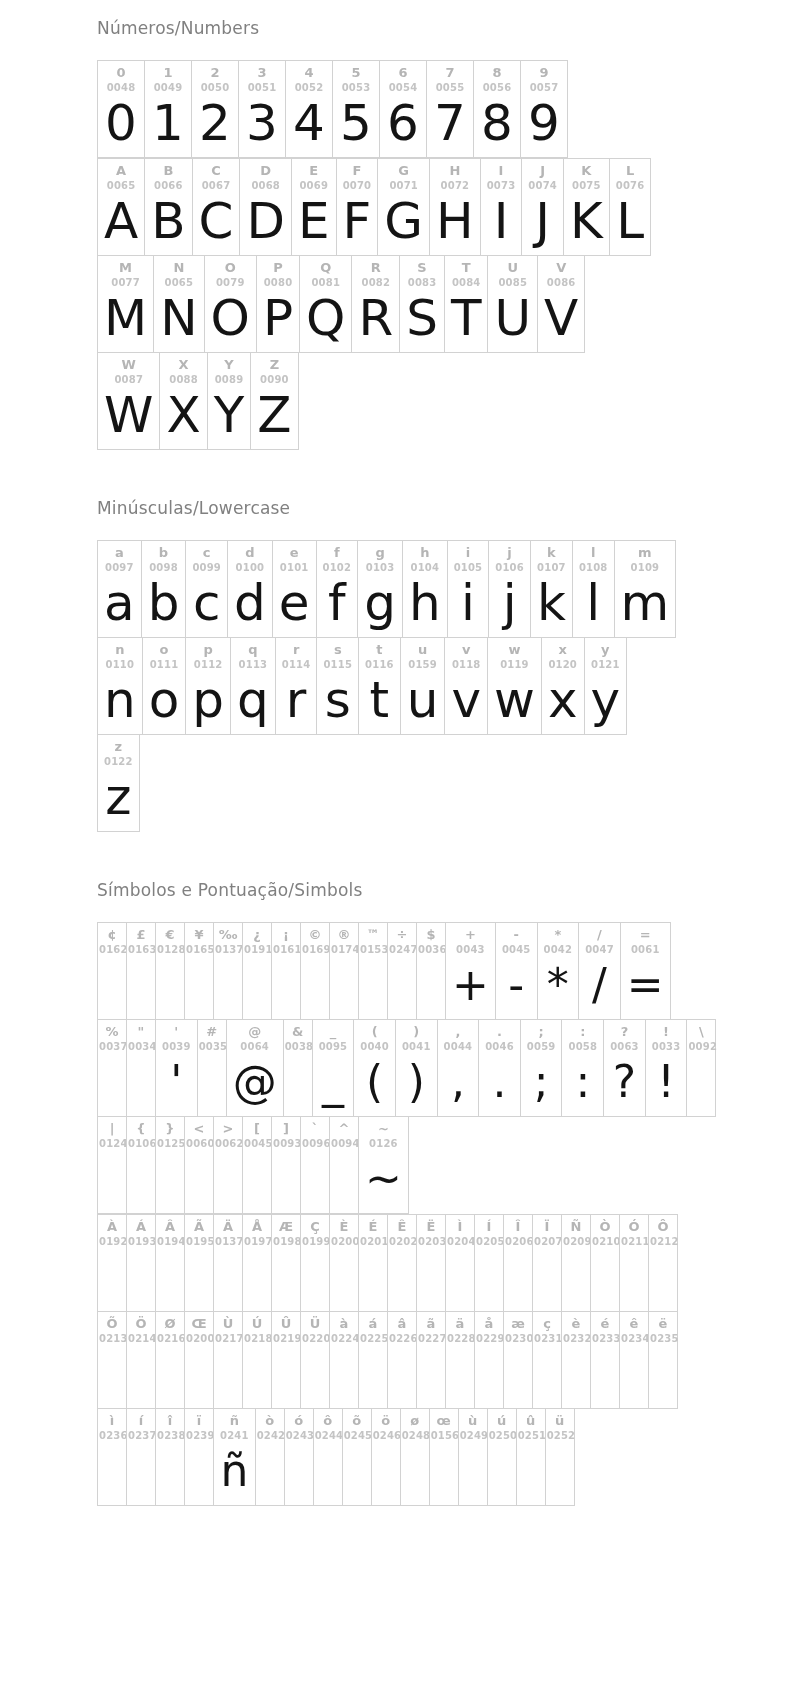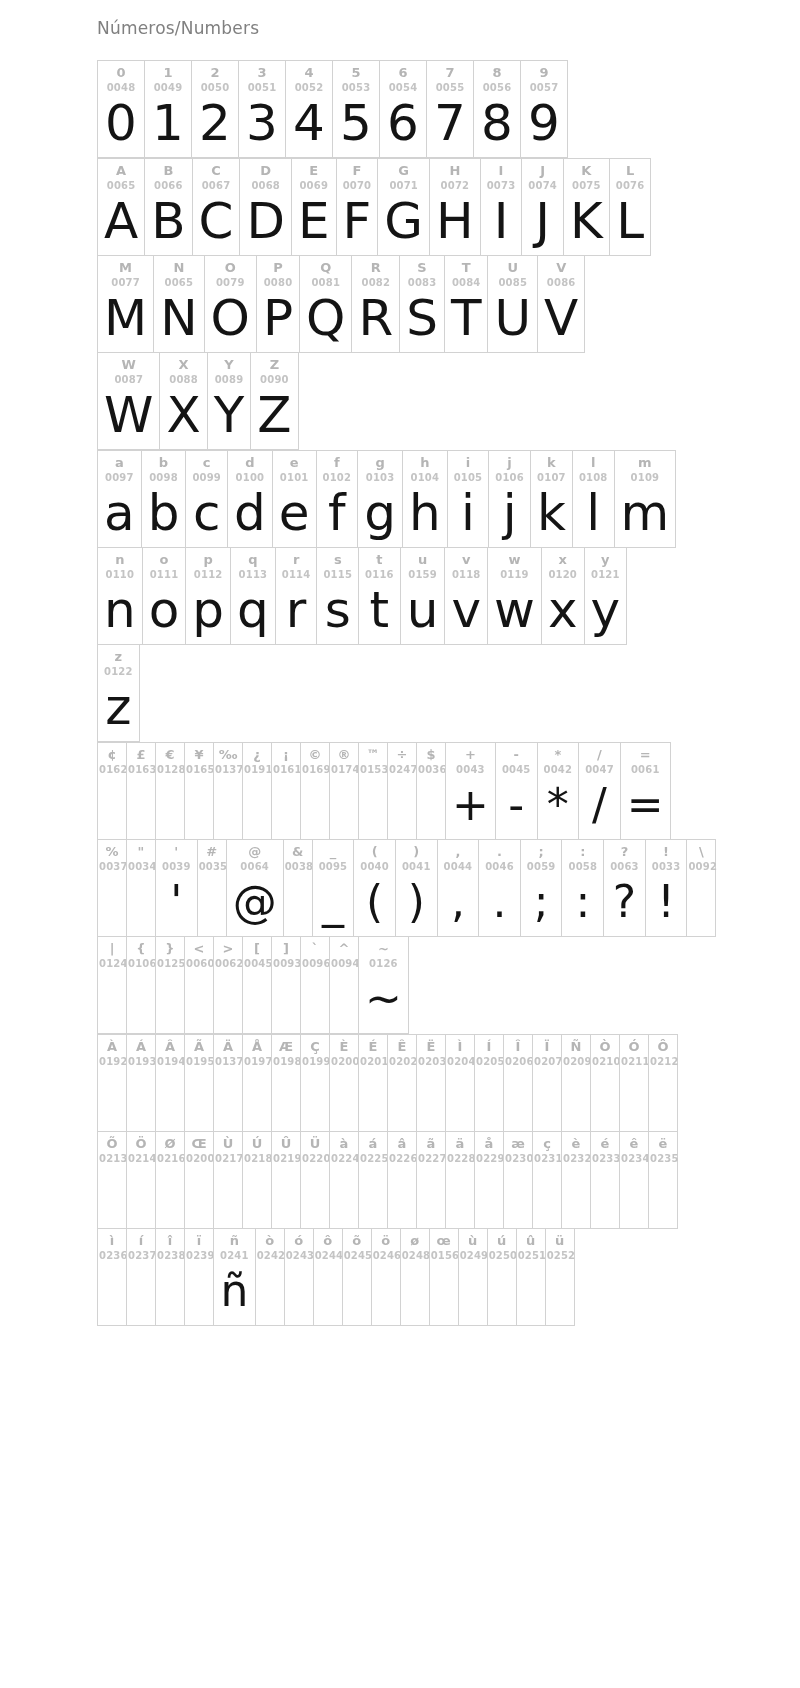--- a/index.html
+++ b/index.html
@@ -246,20 +246,21 @@
           </div>
           <div class="glyph-cell">
             <div class="glyph-ch">Z</div>
             <div class="glyph-code">0090</div>
             <div class="glyph-big">Z</div>
           </div>
         </div>
       </div>
     </section>
     <section class="sec-lowercase">
+      <h2 class="section-title">Minúsculas/Lowercase</h2>
       <div class="glyph-table">
         <div class="glyph-row">
           <div class="glyph-cell">
             <div class="glyph-ch">a</div>
             <div class="glyph-code">0097</div>
             <div class="glyph-big">a</div>
           </div>
           <div class="glyph-cell">
             <div class="glyph-ch">b</div>
             <div class="glyph-code">0098</div>
@@ -386,20 +387,21 @@
         <div class="glyph-row">
           <div class="glyph-cell">
             <div class="glyph-ch">z</div>
             <div class="glyph-code">0122</div>
             <div class="glyph-big">z</div>
           </div>
         </div>
       </div>
     </section>
     <section class="sec-symbols">
+      <h2 class="section-title">Símbolos e Pontuação/Simbols</h2>
       <div class="glyph-table">
         <div class="glyph-row">
           <div class="glyph-cell empty">
             <div class="glyph-ch">¢</div>
             <div class="glyph-code">0162</div>
             <div class="glyph-big"></div>
           </div>
           <div class="glyph-cell empty">
             <div class="glyph-ch">£</div>
             <div class="glyph-code">0163</div>

